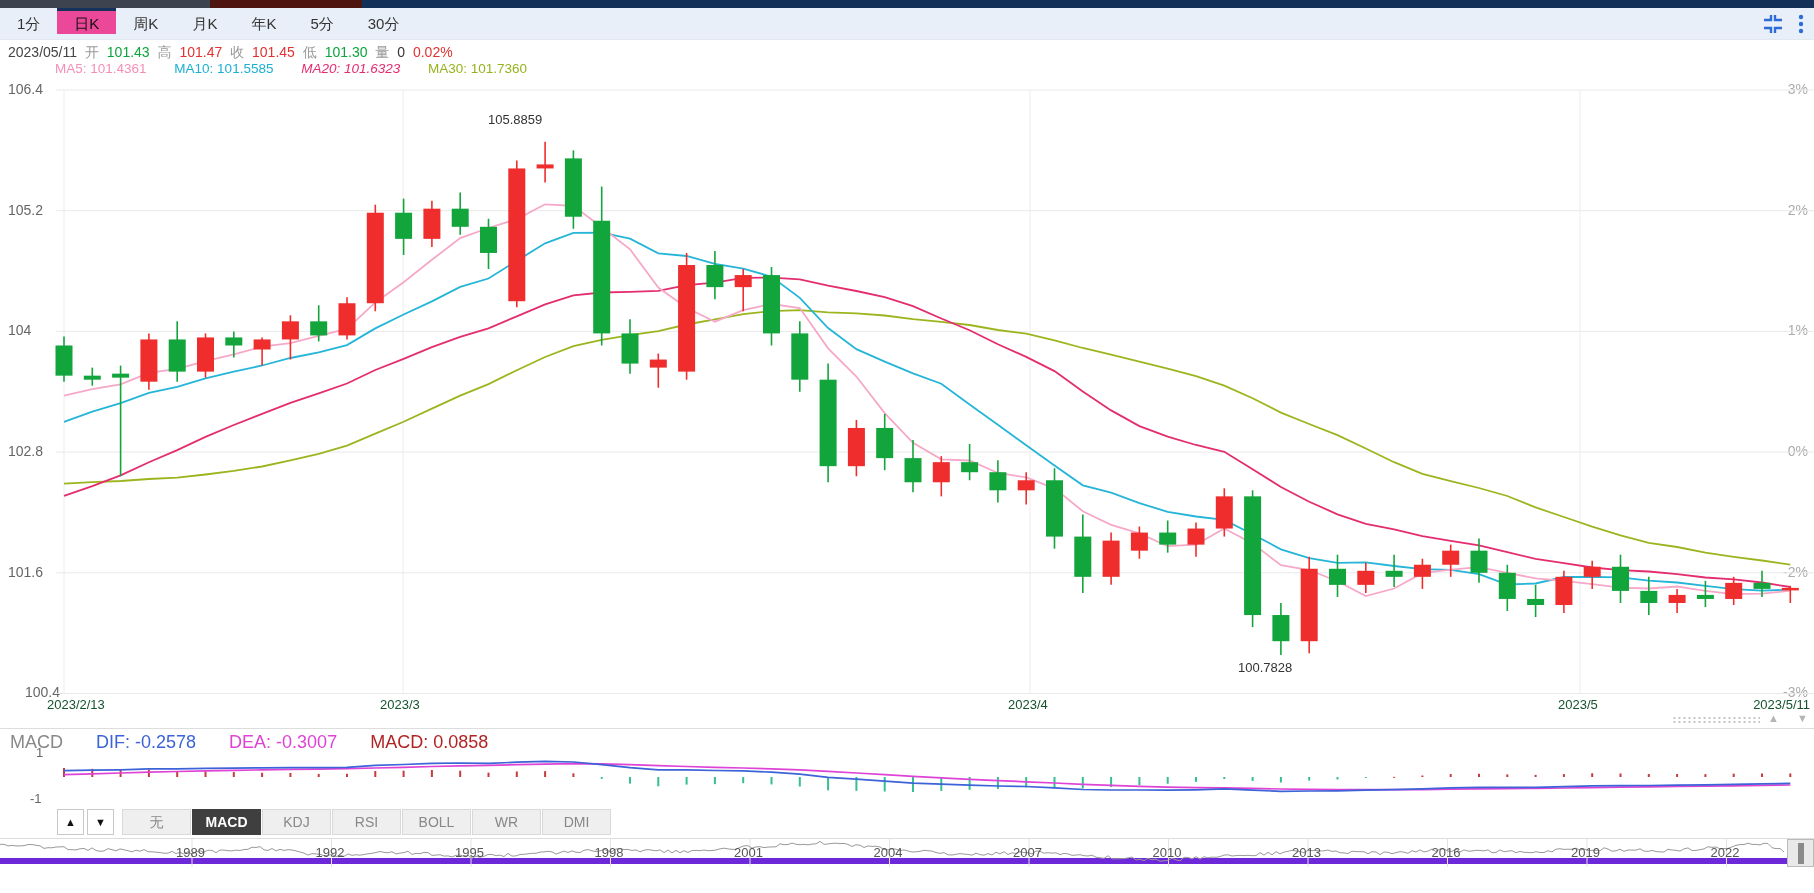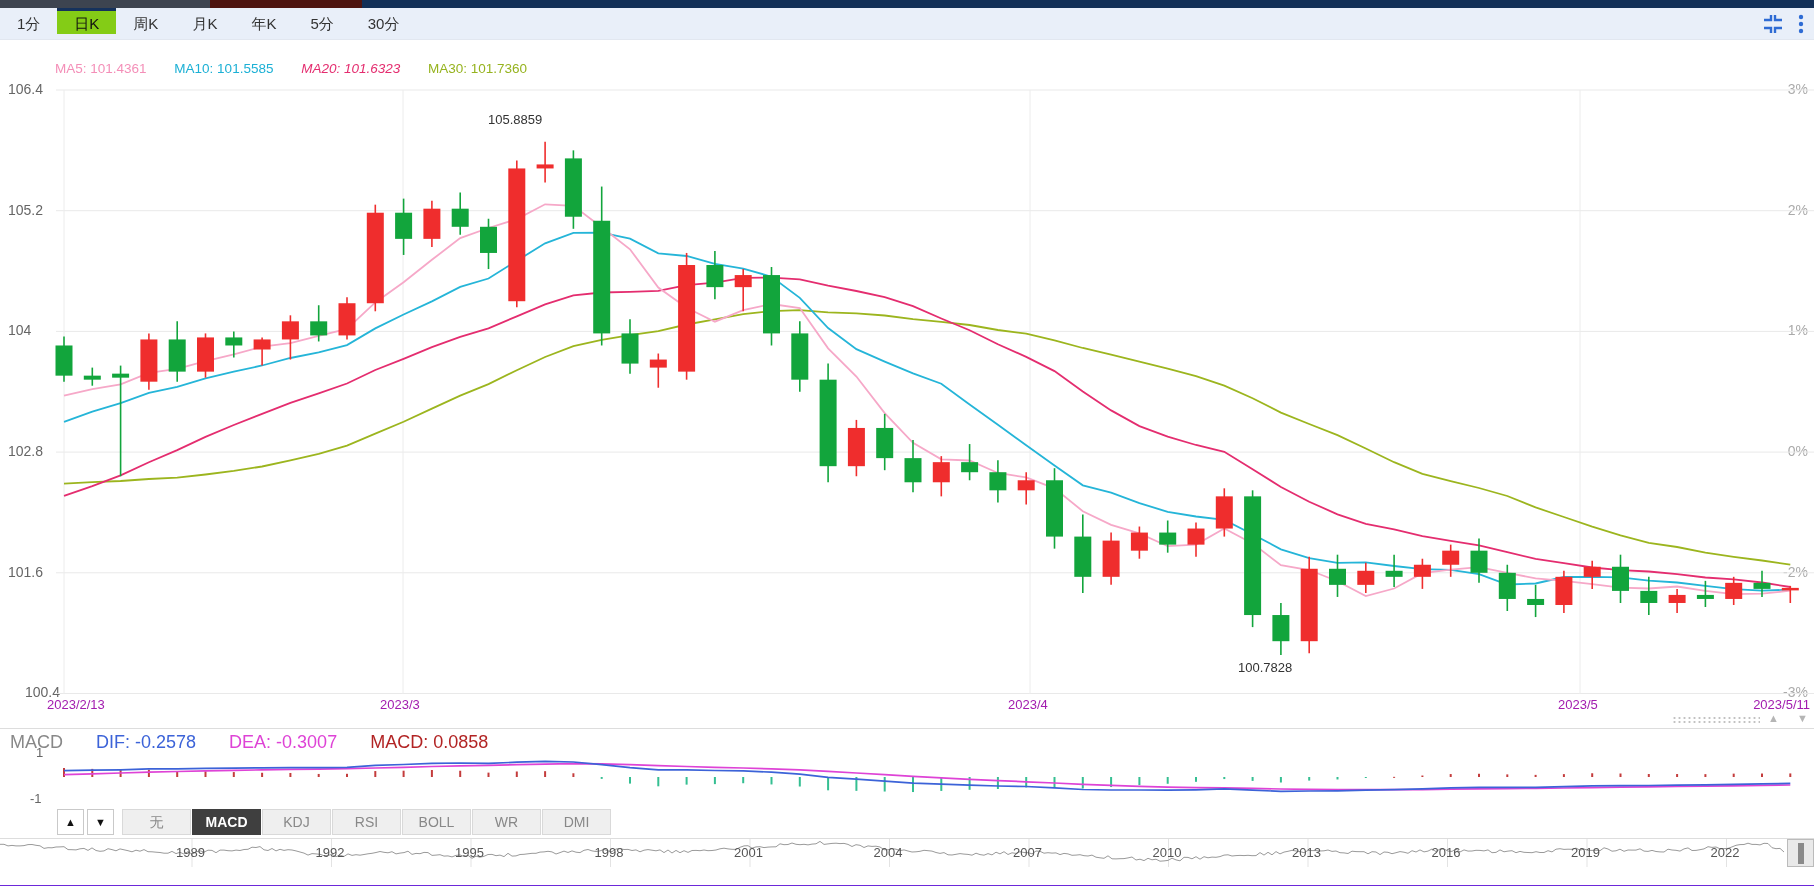--- a/index.html
+++ b/index.html
@@ -9,21 +9,21 @@
 
   
   .topstrip { position:absolute; left:0; top:0; width:1814px; height:8px; display:flex; }
   .topstrip .seg1 { width:210px; background:#3d4450; }
   .topstrip .seg2 { width:152px; background:#4e1410; }
   .topstrip .seg3 { flex:1; background:#122f57; }
 
   
   .tabbar { position:absolute; left:0; top:8px; width:1814px; height:32px; background:#e9eff9; border-bottom:1px solid #e2e7f0; }
   .ptab { position:relative; display:inline-block; height:26px; line-height:32px; padding:0 17px; font-size:15px; color:#333; cursor:pointer; vertical-align:top; }
-  .ptab.active { background:#84cc16; color:#111; }
+  .ptab.active { background:#ec4899; color:#111; }
   .ptab.active::before { content:""; position:absolute; left:0; top:0; width:100%; height:3px; background:#16325c; }
   .tab-icons { position:absolute; right:10px; top:4px; height:24px; display:flex; align-items:center; gap:14px; }
   .tab-icons svg { display:block; }
 
   
   .info-row { position:absolute; left:8px; top:44px; height:16px; font-size:14px; color:#555; white-space:nowrap; }
   .info-row span { margin-right:4px; }
   .lbl { color:#999; }
   .val-up { color:#e23131; }
   .val-dn { color:#0ca43c; }
@@ -35,21 +35,21 @@
 
   
   .chart { position:absolute; left:0; top:76px; width:1814px; height:618px;padding-left:44px; }
   .chart svg { position:absolute; left:0; top:0; }
   .y-lbl { position:absolute; font-size:14px; color:#666; }
   .y-lbl-r { position:absolute; right:6px; font-size:14px; color:#aaa; }
   .annot { position:absolute; font-size:13px; color:#333; }
 
   
   .date-row { position:absolute; left:0; top:694px; width:1814px; height:34px; }
-  .x-lbl { position:absolute; top:3px; font-size:13px; color:#a21caf; white-space:nowrap; }
+  .x-lbl { position:absolute; top:3px; font-size:13px; color:#14532d; white-space:nowrap; }
   .dots-handle { position:absolute; left:1672px; top:22px; width:88px; height:8px;
     background-image:radial-gradient(circle, #c2c2c2 1px, transparent 1.2px); background-size:5px 4px; }
   .tri { position:absolute; top:18px; font-size:11px; color:#b5b5b5; }
 
   
   .macd-sec { position:absolute; left:0; top:728px; width:1814px; height:80px; border-top:1px solid #ddd; }
   .macd-txt { position:absolute; left:10px; top:3px; font-size:18px; white-space:nowrap; }
   .macd-txt span { margin-right:28px; }
   .macd-name { color:#888; }
   .dif-txt { color:#3c63d8; }
@@ -57,21 +57,21 @@
   .macd-val-txt { color:#b22424; }
   .macd-axis { position:absolute; font-size:13px; color:#666; }
 
   
   .ind-bar { position:absolute; left:0; top:808px; width:1814px; height:30px; }
   .updn-btn { position:absolute; top:1px; width:27px; height:26px; background:#fff; border:1px solid #c9c9c9; font-size:11px; color:#111; text-align:center; line-height:24px; cursor:pointer; }
   .ind-tab { position:absolute; top:1px; height:26px; width:69px; background:#efefef; border:1px solid #d9d9d9; color:#888; font-size:14px; text-align:center; line-height:24px; cursor:pointer; }
   .ind-tab.active { background:#3f3f3f; border-color:#3f3f3f; color:#fff; font-weight:bold; }
 
   
-  .timeline { position:absolute; left:0; top:838px; width:1814px; height:48px; border-top:1px solid #ddd; border-bottom:1px solid #6d28d9; }
+  .timeline { position:absolute; left:0; top:838px; width:1814px; height:26px; border-top:1px solid #ddd; border-bottom:6px solid #6d28d9; }
   .timeline svg { position:absolute; left:0; top:0; }
   .slider-handle { position:absolute; right:0; top:0; width:27px; height:28px; background:#e9e9e9; border:1px solid #bbb; }
   .slider-grip { position:absolute; left:10px; top:3px; width:6px; height:21px; background:#8a8a8a; }
 </style>
 </head>
 <body>
 
 <div id="app">
 
   <div class="topstrip">
@@ -94,20 +94,34 @@
       <svg width="6" height="22" viewBox="0 0 6 22">
         <g fill="#2e6bd4">
             <circle cx="3" cy="4" r="2.2"></circle>
             <circle cx="3" cy="11" r="2.2"></circle>
             <circle cx="3" cy="18" r="2.2"></circle>
           </g>
       </svg>
     </div>
   </div>
 
+  <div class="info-row">
+    <span class="date-txt">2023/05/11</span>
+    <span class="lbl">开</span>
+    <span class="val-dn">101.43</span>
+    <span class="lbl">高</span>
+    <span class="val-up">101.47</span>
+    <span class="lbl">收</span>
+    <span class="val-up">101.45</span>
+    <span class="lbl">低</span>
+    <span class="val-dn">101.30</span>
+    <span class="lbl">量</span>
+    <span class="val-flat">0</span>
+    <span class="val-up">0.02%</span>
+  </div>
 
   <div class="ma-row">
     <span class="ma5">MA5: 101.4361</span>
     <span class="ma10">MA10: 101.5585</span>
     <span class="ma20">MA20: 101.6323</span>
     <span class="ma30">MA30: 101.7360</span>
   </div>
 
   <div class="chart" id="main-chart">
       <div class="y-lbl" style="left: 8px; top: 5px;">106.4</div>

